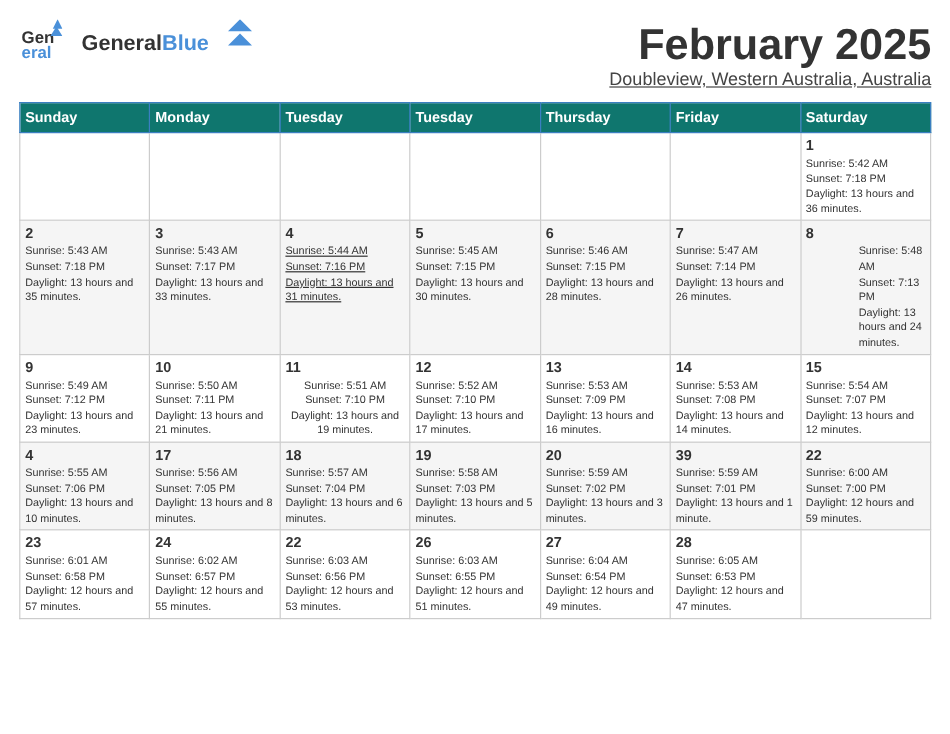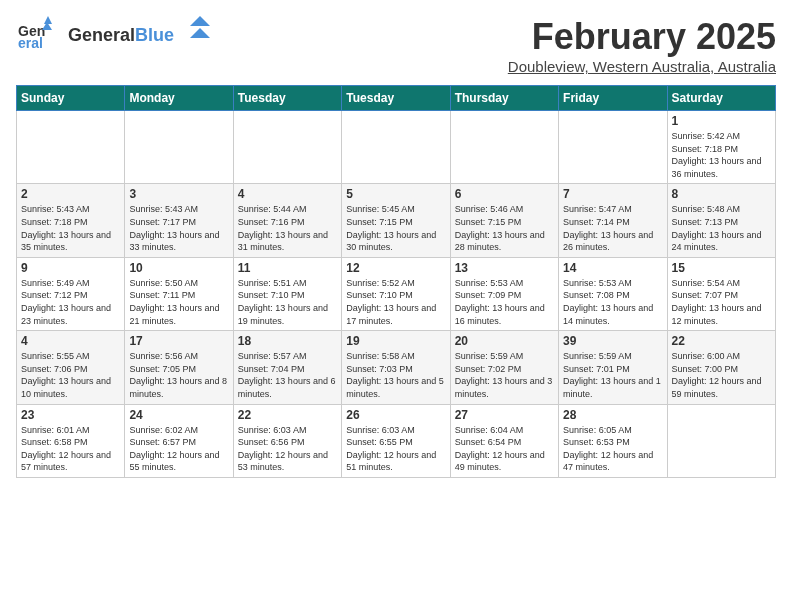--- a/index.html
+++ b/index.html
@@ -141,21 +141,21 @@
 Daylight: 13 hours and 35 minutes.</div>
         </td>
         <td>
           <span class="day-number">3</span>
           <div class="day-info" style="white-space: pre-line;">Sunrise: 5:43 AM
 Sunset: 7:17 PM
 Daylight: 13 hours and 33 minutes.</div>
         </td>
         <td>
           <span class="day-number">4</span>
-          <div class="day-info" style="white-space: pre-line;">Sunrise: 5:44 AM
+          <div class="day-info" style="white-space: pre-line; text-decoration: underline;">Sunrise: 5:44 AM
 Sunset: 7:16 PM
 Daylight: 13 hours and 31 minutes.</div>
         </td>
         <td>
           <span class="day-number">5</span>
           <div class="day-info" style="white-space: pre-line;">Sunrise: 5:45 AM
 Sunset: 7:15 PM
 Daylight: 13 hours and 30 minutes.</div>
         </td>
         <td>
@@ -165,41 +165,41 @@
 Daylight: 13 hours and 28 minutes.</div>
         </td>
         <td>
           <span class="day-number">7</span>
           <div class="day-info" style="white-space: pre-line;">Sunrise: 5:47 AM
 Sunset: 7:14 PM
 Daylight: 13 hours and 26 minutes.</div>
         </td>
         <td>
           <span class="day-number">8</span>
-          <div class="day-info" style="white-space: pre-line;">Sunrise: 5:48 AM
+          <div class="day-info" style="white-space: pre-line; margin-left: 44px;">Sunrise: 5:48 AM
 Sunset: 7:13 PM
 Daylight: 13 hours and 24 minutes.</div>
         </td>
       </tr>
       <tr>
         <td>
           <span class="day-number">9</span>
           <div class="day-info" style="white-space: pre-line;">Sunrise: 5:49 AM
 Sunset: 7:12 PM
 Daylight: 13 hours and 23 minutes.</div>
         </td>
         <td>
           <span class="day-number">10</span>
           <div class="day-info" style="white-space: pre-line;">Sunrise: 5:50 AM
 Sunset: 7:11 PM
 Daylight: 13 hours and 21 minutes.</div>
         </td>
         <td>
           <span class="day-number">11</span>
-          <div class="day-info" style="white-space: pre-line;">Sunrise: 5:51 AM
+          <div class="day-info" style="white-space: pre-line; text-align: center;">Sunrise: 5:51 AM
 Sunset: 7:10 PM
 Daylight: 13 hours and 19 minutes.</div>
         </td>
         <td>
           <span class="day-number">12</span>
           <div class="day-info" style="white-space: pre-line;">Sunrise: 5:52 AM
 Sunset: 7:10 PM
 Daylight: 13 hours and 17 minutes.</div>
         </td>
         <td>

